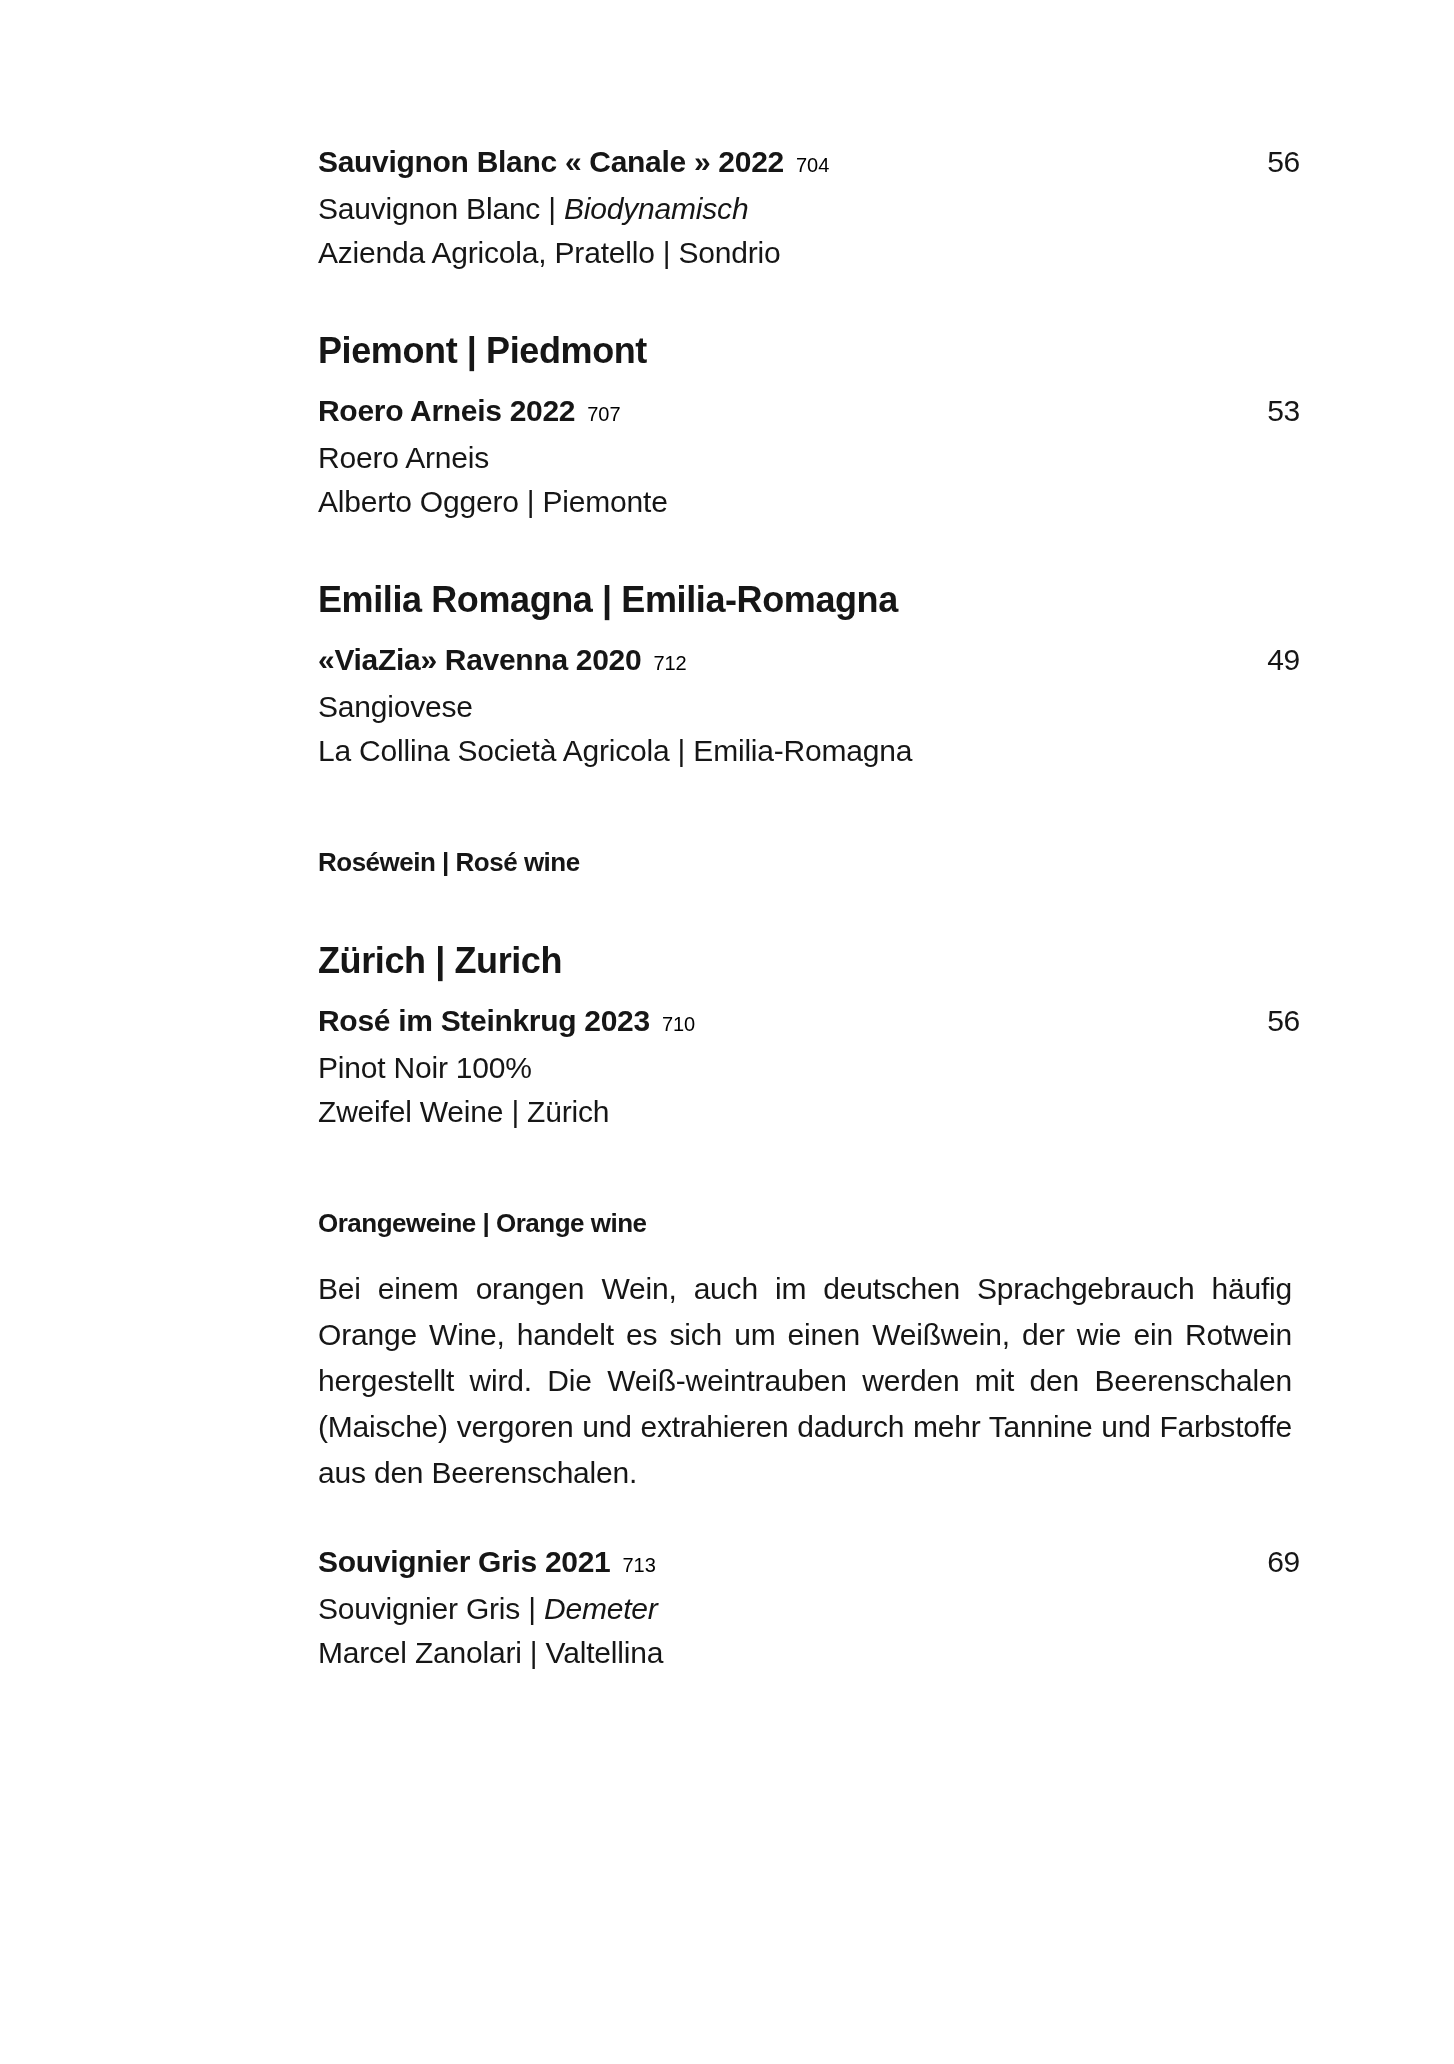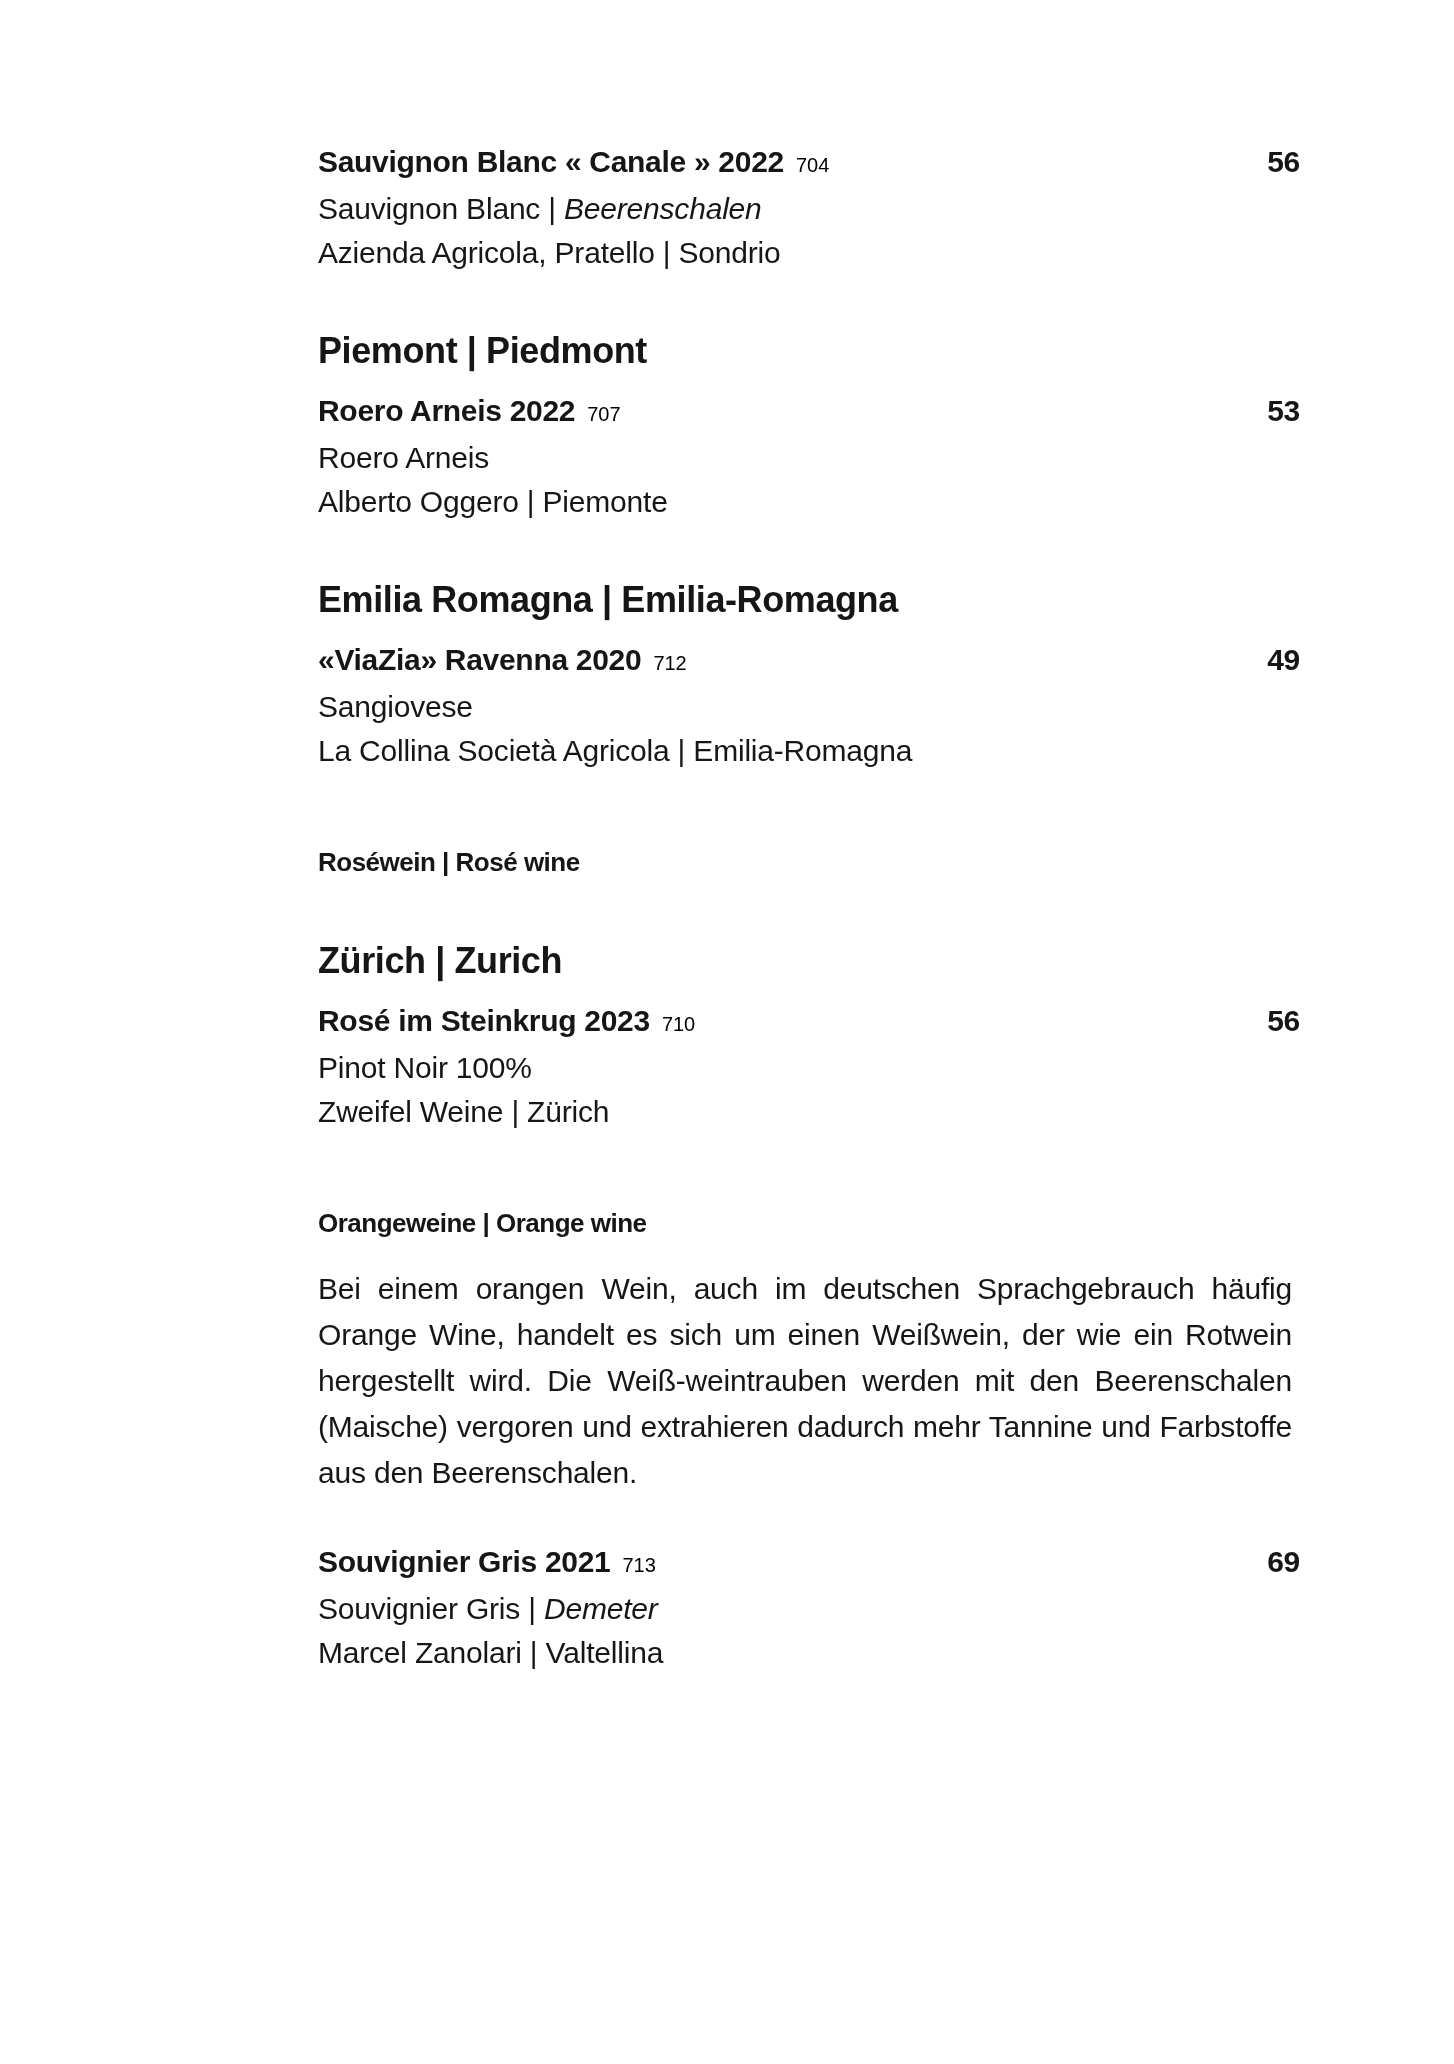--- a/index.html
+++ b/index.html
@@ -55,21 +55,21 @@
     white-space: nowrap;
   }
   .wine-number {
     font-size: 20px;
     color: #000000;
     margin-left: 12px;
     letter-spacing: 0;
   }
   .wine-price {
     margin-left: auto;
-    font-weight: 700;
+    font-weight: 400;
   }
   .entry-line {
     font-size: 30px;
     line-height: 44px;
     letter-spacing: -0.2px;
   }
   .entry-line em {
     font-style: italic;
   }
   .desc {
@@ -84,21 +84,21 @@
 <body>
 
 <div class="page">
 
   <div class="entry">
     <div class="entry-head">
       <span class="wine-name">Sauvignon Blanc « Canale » 2022</span>
       <span class="wine-number">704</span>
       <span class="wine-price">56</span>
     </div>
-    <div class="entry-line"><span>Sauvignon Blanc | </span><em>Beerenschalen</em></div>
+    <div class="entry-line"><span>Sauvignon Blanc | </span><em>Biodynamisch</em></div>
     <div class="entry-line">Azienda Agricola, Pratello | Sondrio</div>
   </div>
 
   <div class="h2">Piemont | Piedmont</div>
 
   <div class="entry">
     <div class="entry-head">
       <span class="wine-name">Roero Arneis 2022</span>
       <span class="wine-number">707</span>
       <span class="wine-price">53</span>

